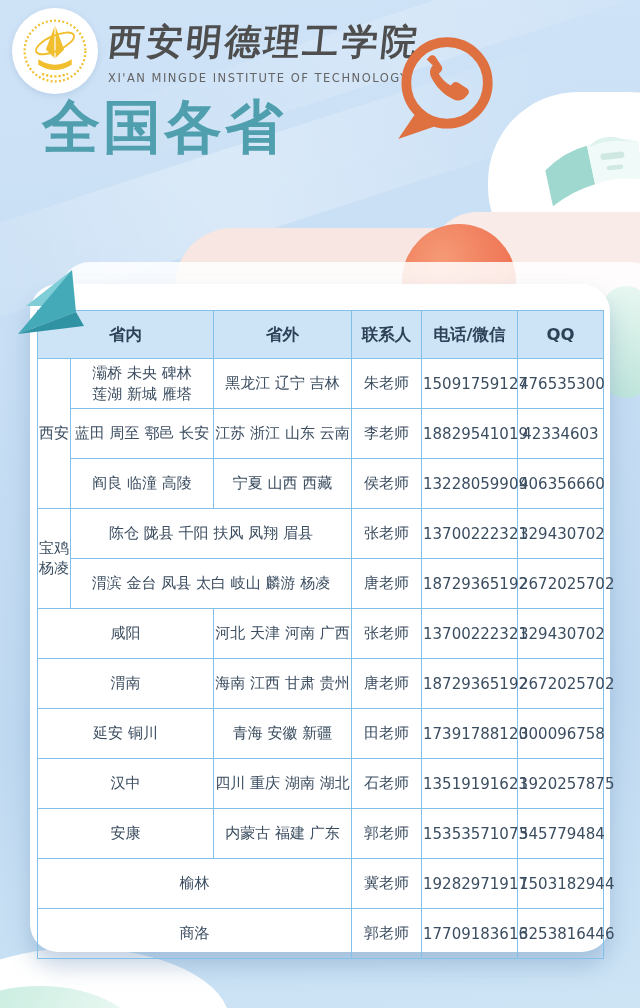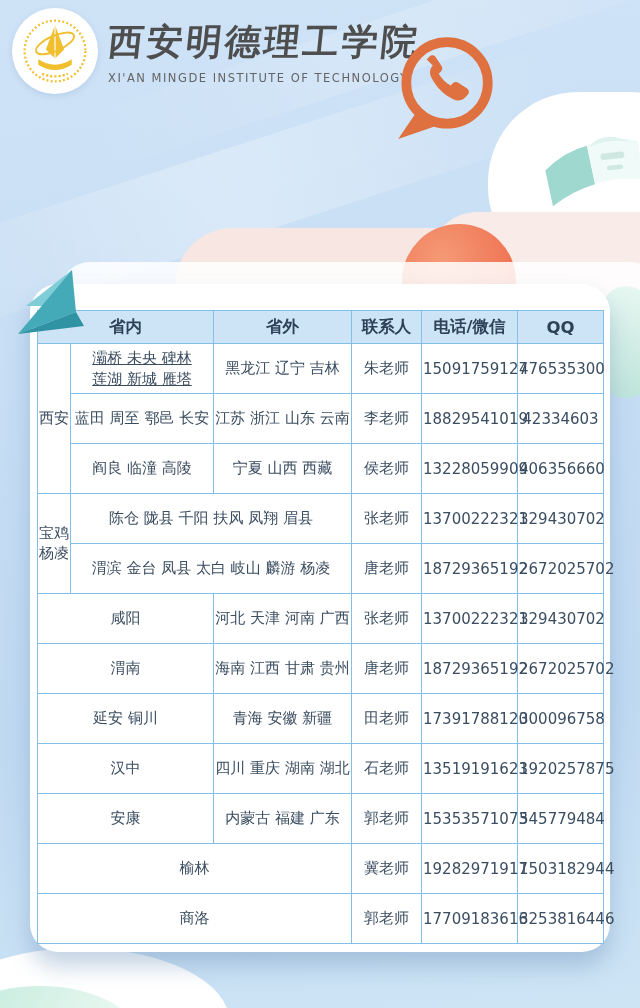--- a/index.html
+++ b/index.html
@@ -57,24 +57,24 @@
 
   
   .card { position:absolute; left:30px; top:284px; width:580px; height:668px; background:#ffffff;
           border-radius:28px; box-shadow:0 14px 22px rgba(110,145,185,.40); z-index:4; }
 
   
   table.contact { position:absolute; left:7px; top:26px; width:566px; border-collapse:collapse;
                   table-layout:fixed; }
   table.contact th, table.contact td { border:1.5px solid #82c0ea; text-align:center; vertical-align:middle;
                   color:#3b4d60; padding:2px 1px; }
-  table.contact th { background:#cde4f7; height:33px; font-size:16.5px; font-weight:700; color:#2e4257; }
+  table.contact th { background:#cde4f7; height:48px; font-size:16.5px; font-weight:700; color:#2e4257; }
   table.contact td { height:50px; font-size:15px; }
   td.group { font-size:14.5px; white-space:pre-line; line-height:1.3;font-family:Liberation Serif, serif; }
-  td.multiline { white-space:pre-line; line-height:1.35;text-decoration:underline; }
+  td.multiline { white-space:pre-line; line-height:1.35; }
   td.num { font-size:16.5px; }
   td.contact-name { font-size:15.5px; }
 </style>
 </head>
 <body>
 
 <div class="poster">
 
   <div class="streak s1"></div>
   <div class="streak s2"></div>
@@ -113,20 +113,21 @@
     </div>
   </div>
 
   <svg class="phone-bubble" viewBox="0 0 110 110">
     <circle cx="58" cy="50" r="40" fill="none" stroke="#df7140" stroke-width="9.5"></circle>
     <path d="M27 80 L10 105 L45 93 Z" fill="#df7140"></path>
     <path d="M44 33c-3 3-3.5 7.5-1.5 11.5 4.5 9.5 12 17 21.5 21.5 4 2 8.5 1.5 11.5-1.5l2.8-2.8c1.8-1.8 1.5-4.8-.6-6.2l-8.6-5.7c-1.7-1.1-4-.9-5.4.6l-2.2 2.2c-4.8-2.9-8.8-6.9-11.7-11.7l2.2-2.2c1.5-1.4 1.7-3.7.6-5.4l-5.7-8.6c-1.4-2.1-4.4-2.4-6.2-.6l-2.7 2.9z" fill="#df7140"></path>
   </svg>
 
   <div class="title">
+    <div>全国各省</div>
   </div>
 
   <svg class="paper-plane" viewBox="0 0 84 78">
     <polygon points="12,42 58,6 40,42" fill="#7fcdd6"></polygon>
     <polygon points="4,70 58,6 62,48" fill="#45aab8"></polygon>
     <polygon points="4,70 62,48 70,62" fill="#2f93a4"></polygon>
   </svg>
 
   <div class="card">
     <table class="contact">

